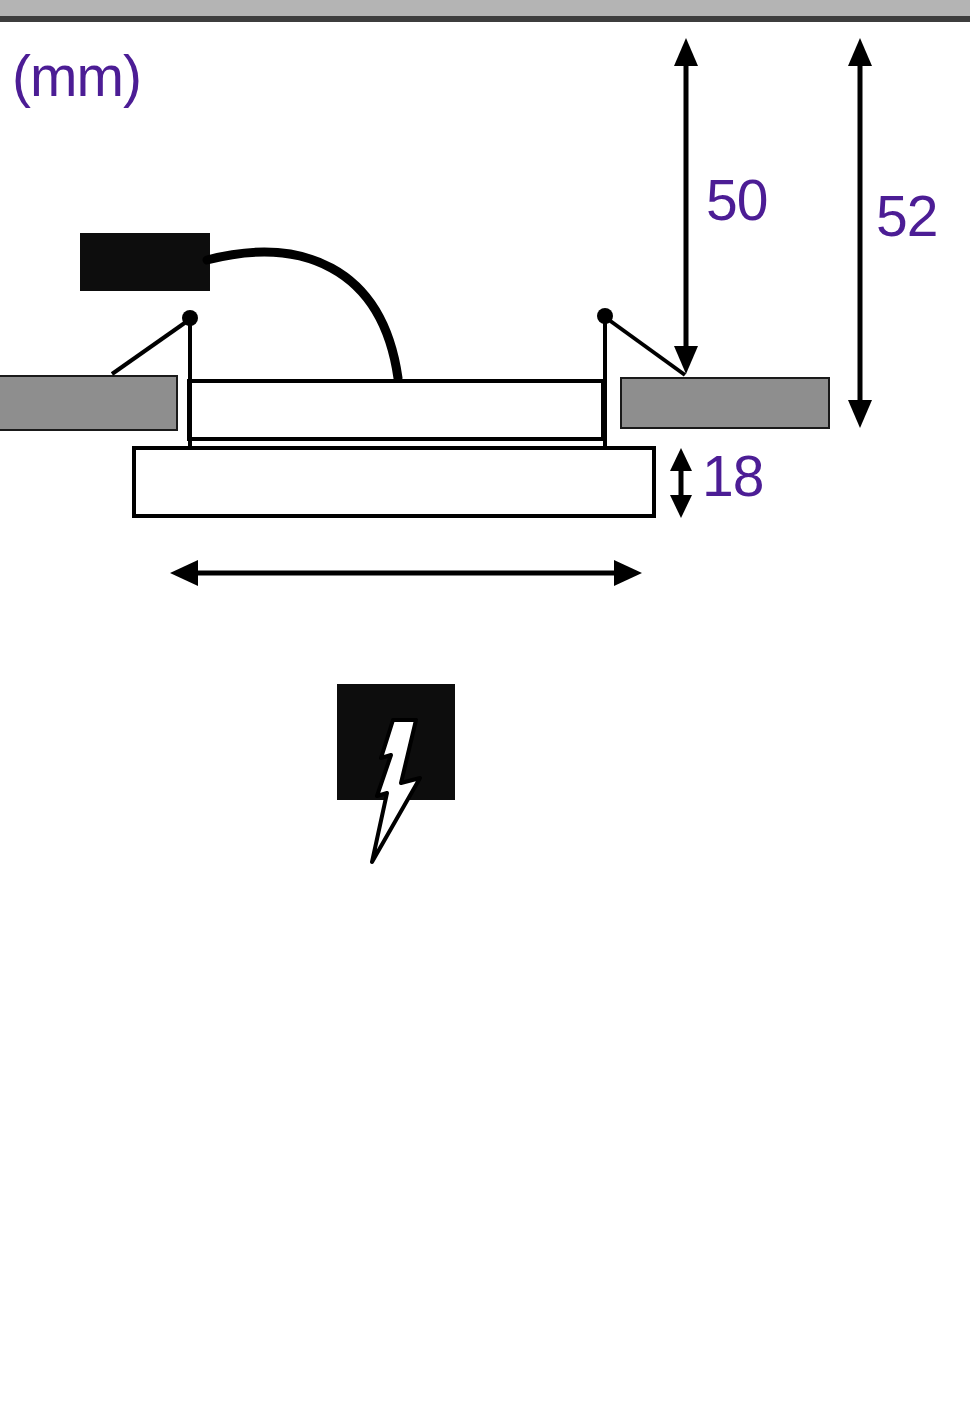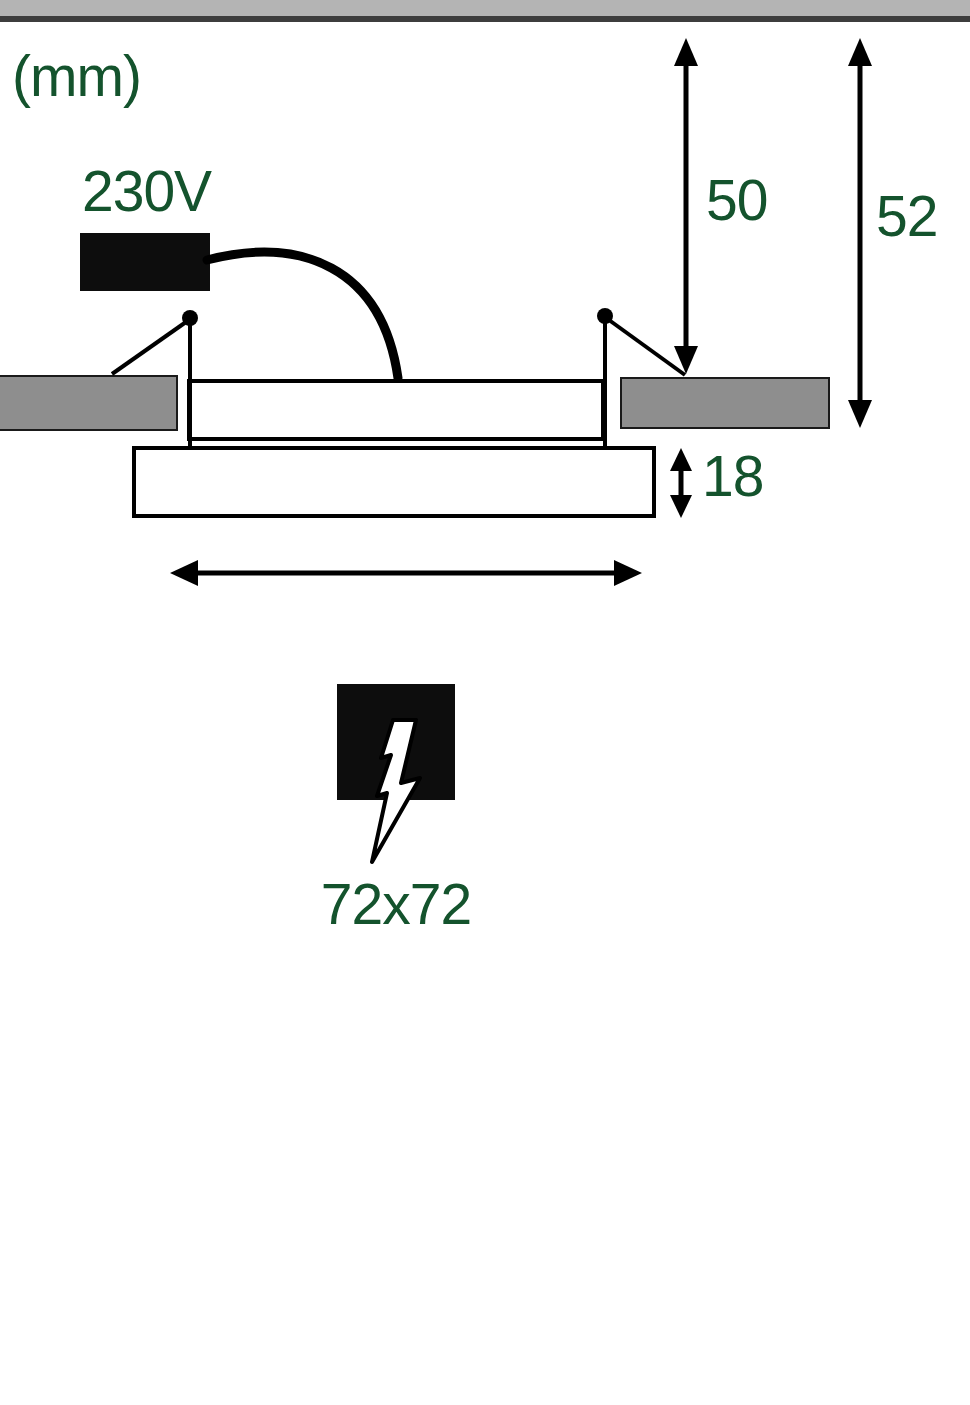--- a/index.html
+++ b/index.html
@@ -11,21 +11,21 @@
     background: #ffffff;
     overflow: hidden;
     font-family: "Liberation Sans", sans-serif;
     color: #1a1a1a;
   }
   .label {
     position: absolute;
     font-size: 57px;
     line-height: 1;
     letter-spacing: -1px;
-    color: #14532d;
+    color: #4c1d95;
     white-space: nowrap;
   }
   .ceiling-strip {
     position: absolute; left: 0; top: 0; width: 970px; height: 16px;
     background: #b4b4b4;
   }
   .ceiling-strip-edge {
     position: absolute; left: 0; top: 16px; width: 970px; height: 6px;
     background: #3d3d3d;
   }
@@ -64,35 +64,33 @@
 </style>
 </head>
 <body>
 
 <div class="stage">
 
   <div class="ceiling-strip"></div>
   <div class="ceiling-strip-edge"></div>
 
   <div class="label unit">(mm)</div>
-  <div class="label voltage">230V</div>
 
   <div class="driver-box"></div>
 
   <div class="block block-left"></div>
   <div class="block block-right"></div>
   <div class="housing"></div>
   <div class="panel"></div>
 
   <div class="label dim-30">50</div>
   <div class="label dim-45">52</div>
   <div class="label dim-10">18</div>
 
   <div class="cutout-box"></div>
-  <div class="label dim-72">72x72</div>
 
   <svg class="lineart" viewBox="0 0 970 1405" xmlns="http://www.w3.org/2000/svg">
 
     <g>
       <path d="M207,260 C 300,236 382,266 398,378" fill="none" stroke="#000000" stroke-width="9" stroke-linecap="round"></path>
     </g>
 
     <g>
       <line x1="190" y1="318" x2="190" y2="446" stroke="#000000" stroke-width="4"></line>
       <line x1="186" y1="322" x2="112" y2="374" stroke="#000000" stroke-width="4"></line>

